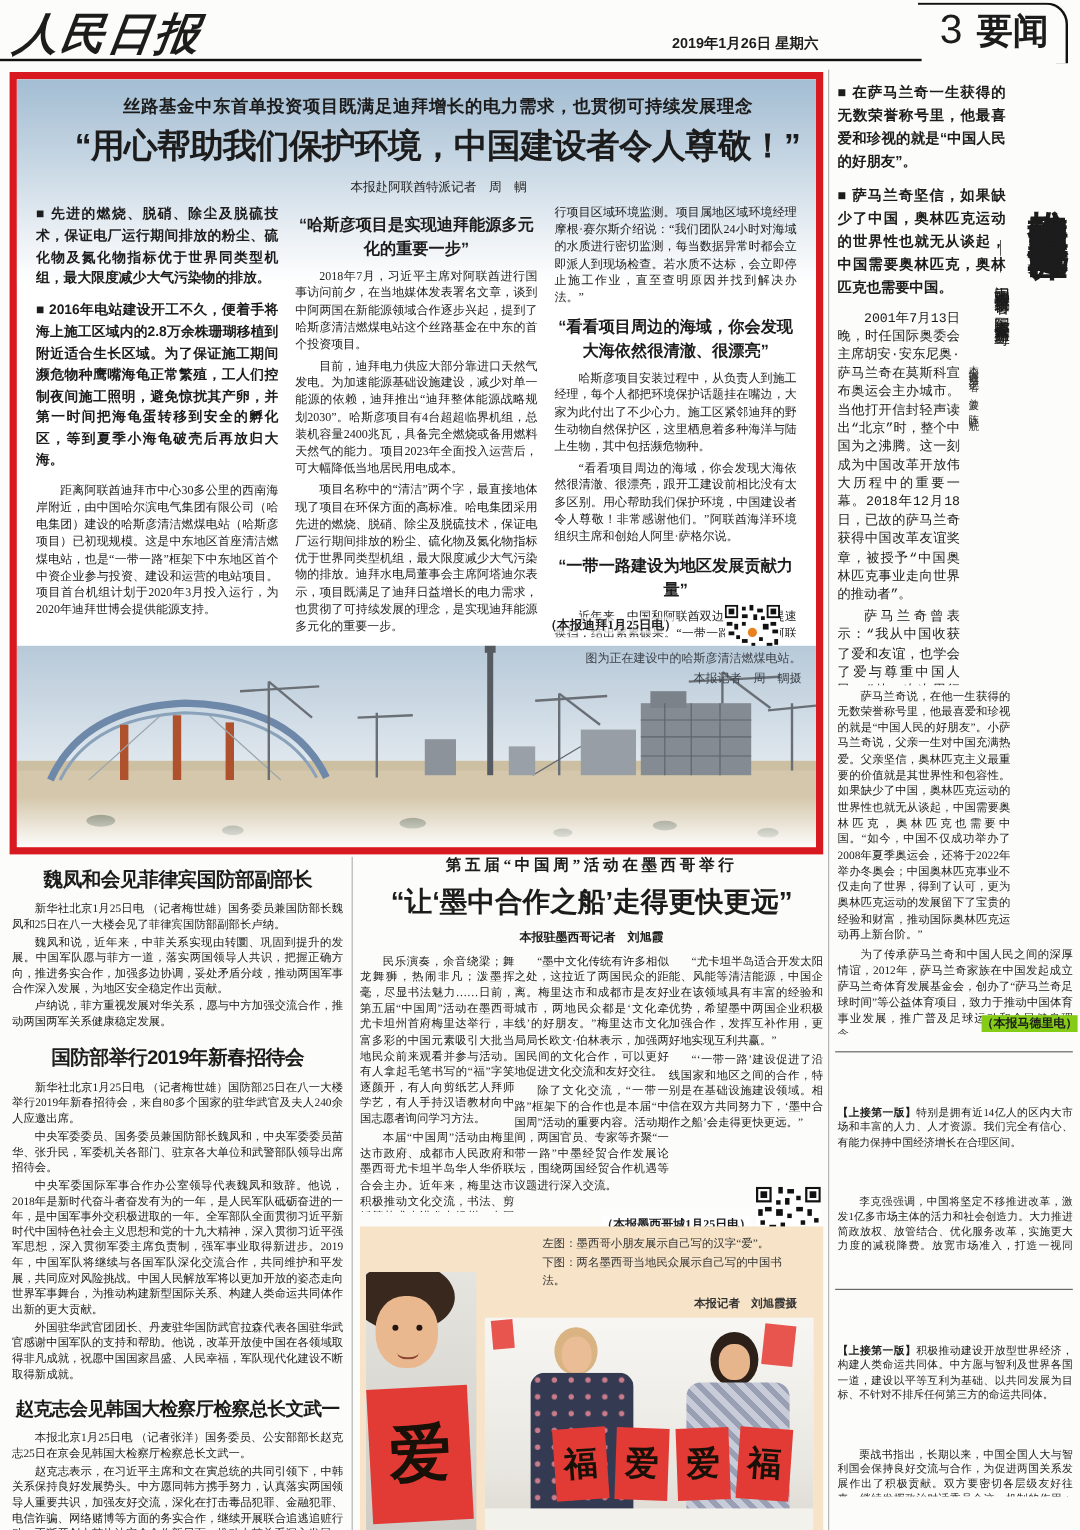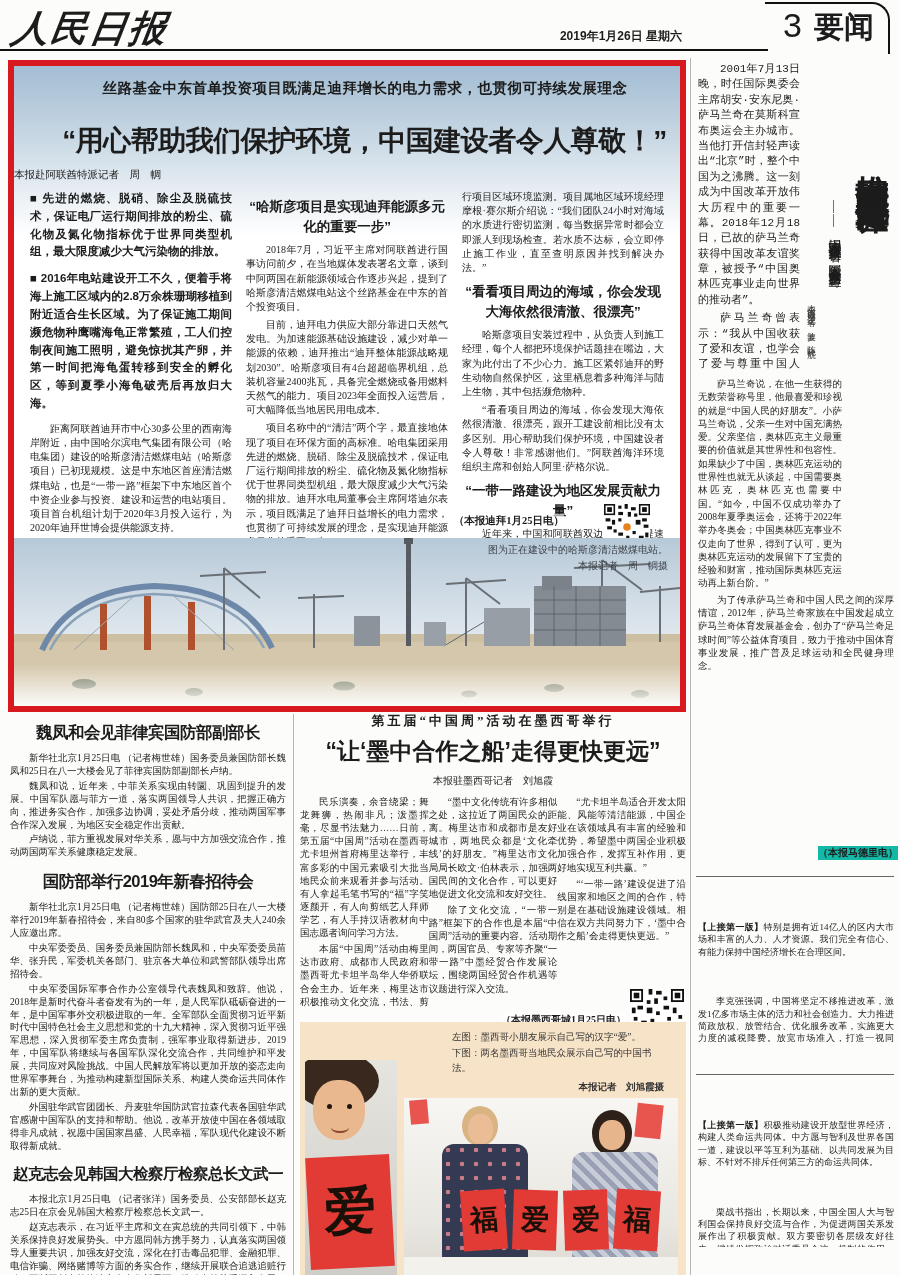--- a/index.html
+++ b/index.html
@@ -19,22 +19,22 @@
   .head-rule{left:0;top:49px;width:768px;height:2px;background:#111;}
 
   
   .lead-box{left:8px;top:60px;width:666px;height:640px;border:6px solid #d8191f;background:#fff;overflow:hidden;}
   .lead-sky{position:absolute;left:0;top:0;right:0;height:170px;
      background:linear-gradient(180deg,#a3bdd3 0%,#c6d6e3 40%,#e9eff4 75%,#ffffff 100%);}
   .lead-inner{position:absolute;inset:0;}
   .lead-kicker{position:relative;text-align:center;font-family:"Liberation Sans",sans-serif;
      font-weight:bold;font-size:14.5px;margin-top:13px;letter-spacing:.5px;padding-left:36px;}
   .lead-headline{position:relative;text-align:center;font-family:"Liberation Sans",sans-serif;
-     font-weight:bold;font-size:28px;margin-top:24px;letter-spacing:-.5px;padding-left:35px;}
-  .lead-byline{position:relative;text-align:left;font-size:10.5px;margin-top:8px;color:#222;}
+     font-weight:bold;font-size:28px;margin-top:5px;letter-spacing:-.5px;padding-left:35px;}
+  .lead-byline{position:relative;text-align:center;font-size:10.5px;margin-top:8px;color:#222;padding-left:37px;}
   .lead-cols{position:relative;display:flex;gap:14px;margin:8px 16px 0;height:360px;overflow:hidden;
      font-size:10px;line-height:1.42;text-align:justify;}
   .lead-cols .col{flex:1;}
   .lead-cols p{text-indent:2em;margin:0 0 4px;}
   .lead-cols p.bullet{text-indent:0;font-weight:bold;font-size:11.5px;line-height:1.55;
      font-family:"Liberation Sans",sans-serif;margin-bottom:9px;}
   .lead-cols p.subhead{text-indent:0;text-align:center;font-weight:bold;font-size:13.5px;line-height:1.45;
      font-family:"Liberation Sans",sans-serif;margin:7px 0;}
   .lead-dateline{right:116px;bottom:178px;font-weight:bold;font-size:10.5px;background:rgba(255,255,255,.6);}
   .lead-qr{right:30px;bottom:156px;width:46px;height:46px;}
@@ -44,21 +44,21 @@
   
   .left-sec{left:10px;top:716px;width:276px;height:559px;overflow:hidden;}
   .left-sec h2{font-family:"Liberation Sans",sans-serif;font-weight:bold;font-size:16.5px;
      text-align:center;margin:12px 0 8px;letter-spacing:-.5px;}
   .left-sec p{font-size:9.5px;line-height:1.36;text-align:justify;text-indent:2em;margin-bottom:2px;}
 
   
   .mx-sec{left:300px;top:712px;width:386px;height:563px;}
   .mx-kicker{text-align:center;font-size:13px;font-weight:bold;letter-spacing:3px;}
   .mx-headline{text-align:center;font-family:"Liberation Sans",sans-serif;font-weight:bold;font-size:23px;margin-top:6px;}
-  .mx-byline{text-align:center;font-size:10px;margin-top:7px;}
+  .mx-byline{text-align:center;font-size:10px;margin-top:7px;font-weight:bold;}
   .mx-cols{position:relative;display:flex;gap:0;margin-top:8px;height:214px;overflow:hidden;
      font-size:9.5px;line-height:1.38;text-align:justify;}
   .mx-cols .col{flex:1;}
   .mx-cols p{text-indent:2em;margin-bottom:3px;}
   .mx-foot{right:60px;bottom:248px;font-weight:bold;font-size:10px;background:rgba(255,255,255,.7);}
   .mx-qr{right:2px;bottom:232px;width:54px;height:54px;}
   .mx-panel{position:absolute;left:0;bottom:0;width:386px;height:253px;background:#f7e3c7;}
   .mx-caption{left:152px;top:8px;width:212px;font-size:9.5px;line-height:1.65;color:#333;}
   .mx-caption .credits{text-align:right;margin-top:2px;}
   .mx-caption b{font-family:"Liberation Sans",sans-serif;}
@@ -95,21 +95,21 @@
      text-align:justify;margin-bottom:10px;}
   .s-vert{position:absolute;top:86px;right:0;display:flex;gap:7px;}
   .vert{writing-mode:vertical-rl;}
   .s-byline{font-size:8.5px;color:#333;margin-top:150px;letter-spacing:2px;}
   .s-sub{font-size:13px;margin-top:52px;letter-spacing:1px;line-height:1.5;}
   .s-title{font-family:"Liberation Sans",sans-serif;font-weight:bold;font-size:34px;line-height:1.25;letter-spacing:2px;}
   .s-narrow{width:102px;height:312px;overflow:hidden;font-size:11px;line-height:1.4;text-align:justify;font-family:Liberation Mono, monospace;}
   .s-narrow p,.s-wide p{text-indent:2em;margin-bottom:3px;}
   .s-wide{margin-top:4px;font-size:9.5px;line-height:1.4;text-align:justify;}
   .s-wide p:first-child{margin-right:52px;}
-  .s-dateline{right:2px;top:846px;font-weight:bold;font-size:10px;background:#14b8a6;}
+  .s-dateline{right:2px;top:846px;font-weight:bold;font-size:10px;background:#84cc16;}
 
   .r-rule{left:696px;width:198px;height:1px;background:#666;}
   .cont{left:698px;width:196px;overflow:hidden;}
   .cont p{font-size:9px;line-height:1.38;text-align:justify;text-indent:2em;margin-bottom:2px;margin-top:37px;}
   .cont .flow{overflow:hidden;}
   .cont b{font-family:"Liberation Sans",sans-serif;}
 
   
   .vline{width:1px;background:#b5b5b5;}
 </style>
@@ -413,20 +413,24 @@
           </div>
       </div>
       <div class="w-table"></div>
     </div>
   </div>
 </div>
 
 <div class="abs vline" style="left:690px;top:58px;height:1217px;"></div>
 
 <div class="abs r-col">
+  <div class="s-bullets">
+      <p>■ 在萨马兰奇一生获得的无数荣誉称号里，他最喜爱和珍视的就是“中国人民的好朋友”。</p>
+      <p>■ 萨马兰奇坚信，如果缺少了中国，奥林匹克运动的世界性也就无从谈起，中国需要奥林匹克，奥林匹克也需要中国。</p>
+    </div>
   <div class="s-vert">
     <div class="vert s-byline">本报驻西班牙记者　姜波　陈晓航</div>
     <div class="vert s-sub">——记中国改革友谊奖章获得者、国际奥委会原主席萨马兰奇</div>
     <div class="vert s-title">推动中国奥林匹克事业走向世界</div>
   </div>
   <div class="s-narrow">
       <p>2001年7月13日晚，时任国际奥委会主席胡安·安东尼奥·萨马兰奇在莫斯科宣布奥运会主办城市。当他打开信封轻声读出“北京”时，整个中国为之沸腾。这一刻成为中国改革开放伟大历程中的重要一幕。2018年12月18日，已故的萨马兰奇获得中国改革友谊奖章，被授予“中国奥林匹克事业走向世界的推动者”。</p>
       <p>萨马兰奇曾表示：“我从中国收获了爱和友谊，也学会了爱与尊重中国人民。”他一次次用行动证明了自己对中国的热爱，并将自身融入中国体育史上的诸多精彩瞬间——1978年，萨马兰奇首次访问中国。此后，他一直积极推动中国重返奥林匹克大家庭。1979年，中国恢复在国际奥委会的合法席位。1984年，许海峰在洛杉矶为中国射落首枚奥运会金牌，萨马兰奇亲自为他颁奖。1996年亚特兰大奥运会女子乒乓球单打颁奖典礼上，萨马兰奇轻轻拍了拍获得冠军的中国运动员邓亚萍的脸庞。这个充满温情的画面通过电视转播定格在无数中国人的记忆……</p>
     </div>
   <div class="s-wide">

